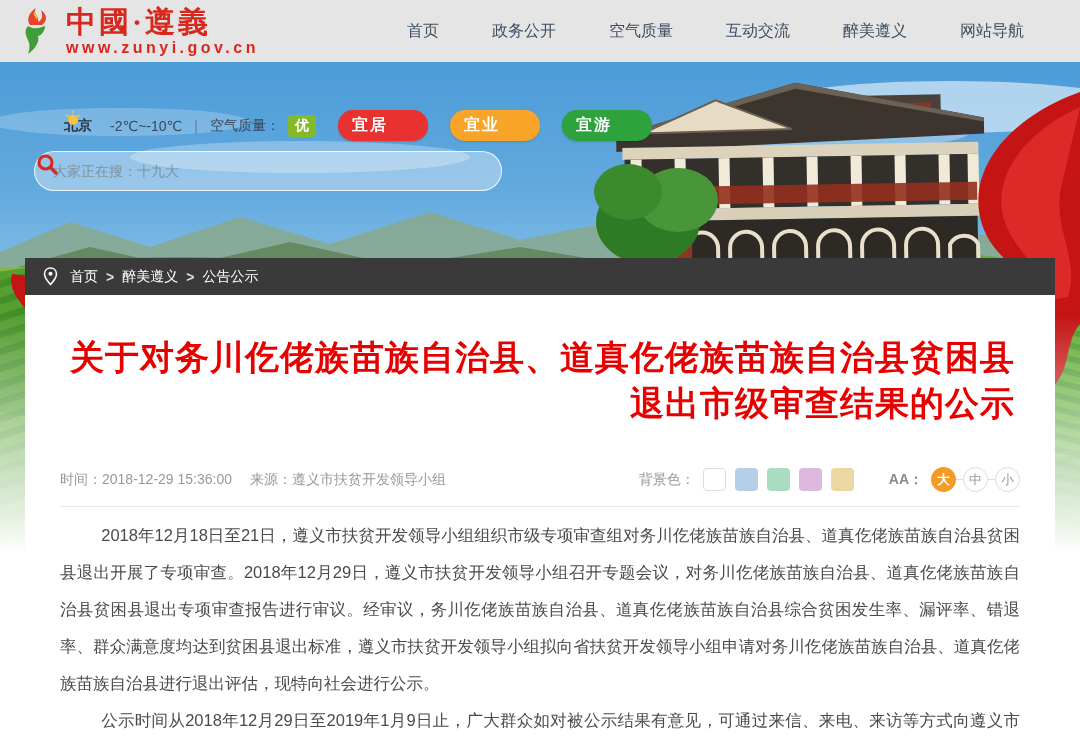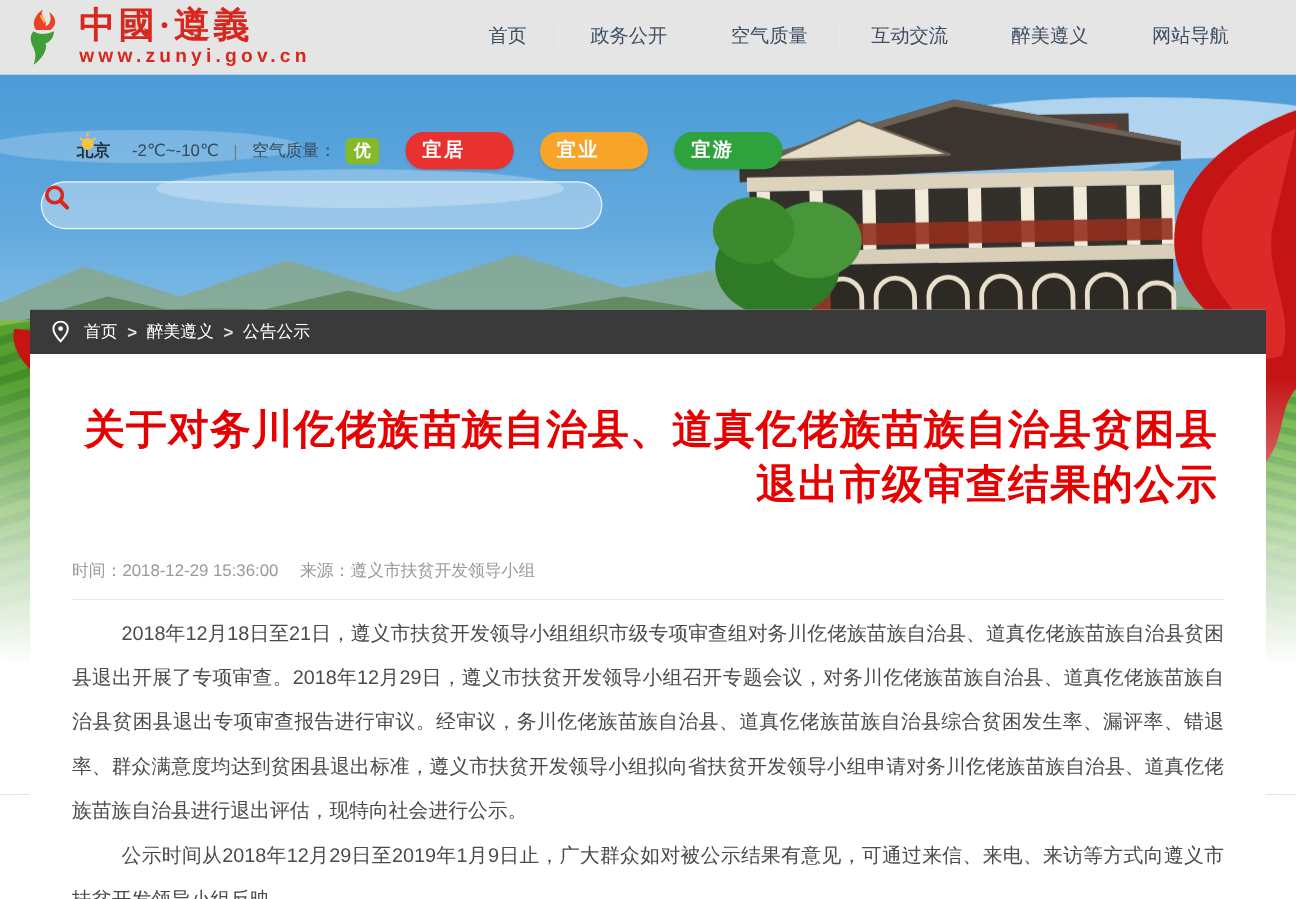--- a/index.html
+++ b/index.html
@@ -185,20 +185,21 @@
       <span class="temp">-2℃~-10℃</span>
       <span class="sep">|</span>
       <span class="air-label">空气质量：</span>
       <span class="air-badge" style="background: rgb(132, 185, 42);">优</span>
       <span class="tag-pill" style="background: rgb(233, 50, 47);">宜居</span>
       <span class="tag-pill" style="background: rgb(247, 164, 40);">宜业</span>
       <span class="tag-pill" style="background: rgb(46, 162, 60);">宜游</span>
     </div>
 
     <div class="search-wrap">
+      <input class="search-input" type="text" placeholder="大家正在搜：十九大" style="">
       <button class="search-btn">
         <span>
           <svg width="24" height="24" viewBox="0 0 24 24">
               <circle cx="10.5" cy="10.5" r="6.5" fill="none" stroke="#d8281e" stroke-width="3"></circle>
               <line x1="15.5" y1="15.5" x2="21" y2="21" stroke="#d8281e" stroke-width="3.4" stroke-linecap="round"></line>
             </svg>
         </span>
       </button>
     </div>
   </div>
@@ -241,20 +242,36 @@
       <span class="crumb-sep">&gt;</span>
       <span class="crumb">公告公示</span>
     </div>
 
     <h1 class="article-title" style="color: rgb(230, 0, 0);">关于对务川仡佬族苗族自治县、道真仡佬族苗族自治县贫困县退出市级审查结果的公示</h1>
 
     <div class="meta-row">
       <div class="meta-left">
         <span>时间：</span><span class="mv">2018-12-29 15:36:00</span><span>来源：</span><span class="mv">遵义市扶贫开发领导小组</span>
       </div>
+      <div class="meta-right">
+        <span class="bg-label">背景色：</span>
+        <span class="swatch white" style="background: rgb(255, 255, 255);"></span>
+        <span class="swatch" style="background: rgb(181, 207, 233);"></span>
+        <span class="swatch" style="background: rgb(170, 220, 194);"></span>
+        <span class="swatch" style="background: rgb(221, 185, 222);"></span>
+        <span class="swatch" style="background: rgb(235, 215, 161);"></span>
+        <span class="font-label">AA：</span>
+        <span class="fs-group">
+          <button class="fs-btn active" style="background: rgb(245, 154, 35);">大</button>
+          <span class="fs-dash"></span>
+          <button class="fs-btn">中</button>
+          <span class="fs-dash"></span>
+          <button class="fs-btn">小</button>
+        </span>
+      </div>
     </div>
 
     <div class="meta-divider"></div>
 
     <div class="article-body">
       <p>2018年12月18日至21日，遵义市扶贫开发领导小组组织市级专项审查组对务川仡佬族苗族自治县、道真仡佬族苗族自治县贫困县退出开展了专项审查。2018年12月29日，遵义市扶贫开发领导小组召开专题会议，对务川仡佬族苗族自治县、道真仡佬族苗族自治县贫困县退出专项审查报告进行审议。经审议，务川仡佬族苗族自治县、道真仡佬族苗族自治县综合贫困发生率、漏评率、错退率、群众满意度均达到贫困县退出标准，遵义市扶贫开发领导小组拟向省扶贫开发领导小组申请对务川仡佬族苗族自治县、道真仡佬族苗族自治县进行退出评估，现特向社会进行公示。</p>
       <p>公示时间从2018年12月29日至2019年1月9日止，广大群众如对被公示结果有意见，可通过来信、来电、来访等方式向遵义市扶贫开发领导小组反映。</p>
 
     </div>
   </div>

